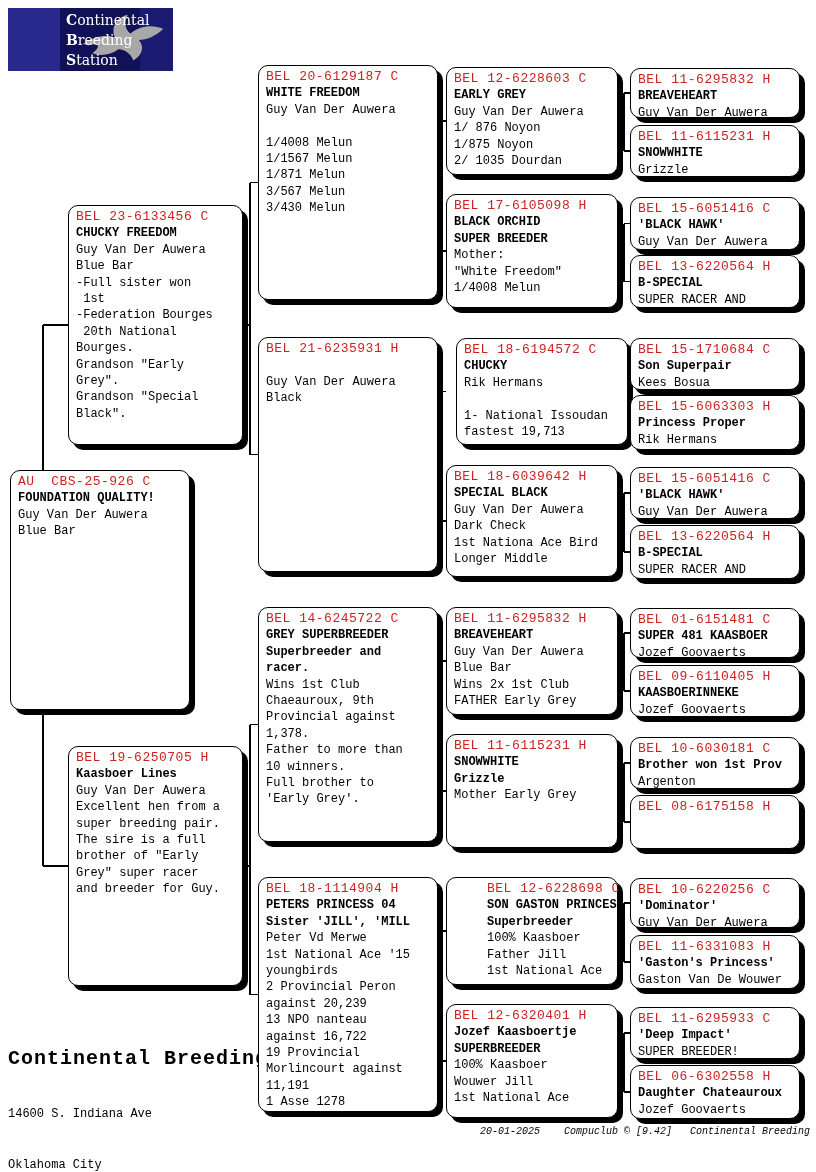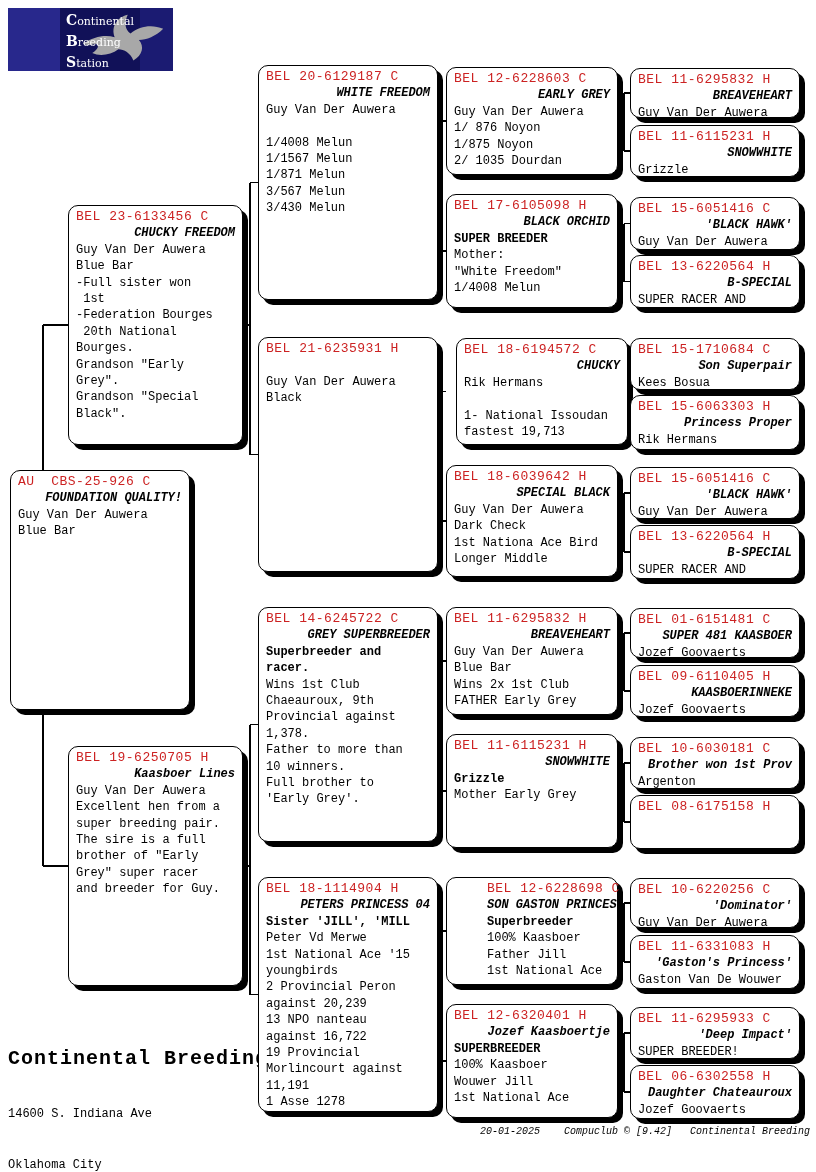--- a/index.html
+++ b/index.html
@@ -7,29 +7,29 @@
         font-family:"Liberation Mono",monospace;overflow:hidden;}
   .title{position:absolute;left:206px;top:3px;font-family:"Liberation Sans",sans-serif;
          font-size:22px;color:#000;white-space:pre;}
   
   .logo{position:absolute;left:8px;top:8px;width:165px;height:63px;background:#1b1b72;}
   .logo-band{position:absolute;left:0;top:0;width:52px;height:100%;background:#28288c;}
   .logo-core{position:absolute;left:52px;top:0;width:80px;height:100%;background:#111158;}
   .logo-text{position:absolute;left:58px;top:2px;color:#fff;z-index:3;
              font-family:"DejaVu Serif",serif;line-height:19px;white-space:nowrap;}
   .logo-text .ini{font-size:14px;font-weight:bold;}
-  .logo-text .rest{font-size:11px;}
+  .logo-text .rest{font-size:14px;}
   .logo-bird{position:absolute;right:2px;top:4px;width:94px;height:56px;z-index:2;}
   
   .pbox{position:absolute;background:#fff;border:1.5px solid #000;border-radius:10px;
         box-shadow:5px 5px 0 #000;padding:3px 7px;box-sizing:border-box;z-index:2;
         font-size:12px;line-height:16.4px;white-space:pre;color:#000;}
   .bid{color:var(--id-red,#cc2222);font-weight:normal;font-size:13px;letter-spacing:.5px;}
   .bl{min-height:16.4px;}
-  .lname{font-style:italic;font-weight:bold;text-align:right;}
+  .lname{font-weight:bold;}
   .lbold{font-weight:bold;}
   .cline{position:absolute;background:#000;z-index:1;}
   
   .addr{position:absolute;left:8px;top:1016px;font-size:12px;line-height:17px;white-space:pre;color:#000;}
   .addr-name{font-size:20px;font-weight:bold;letter-spacing:1px;margin-bottom:5px;}
   .printline{position:absolute;right:6px;top:1126px;font-size:10px;font-style:italic;white-space:pre;color:#000;}
 </style>
 </head>
 <body>
 

